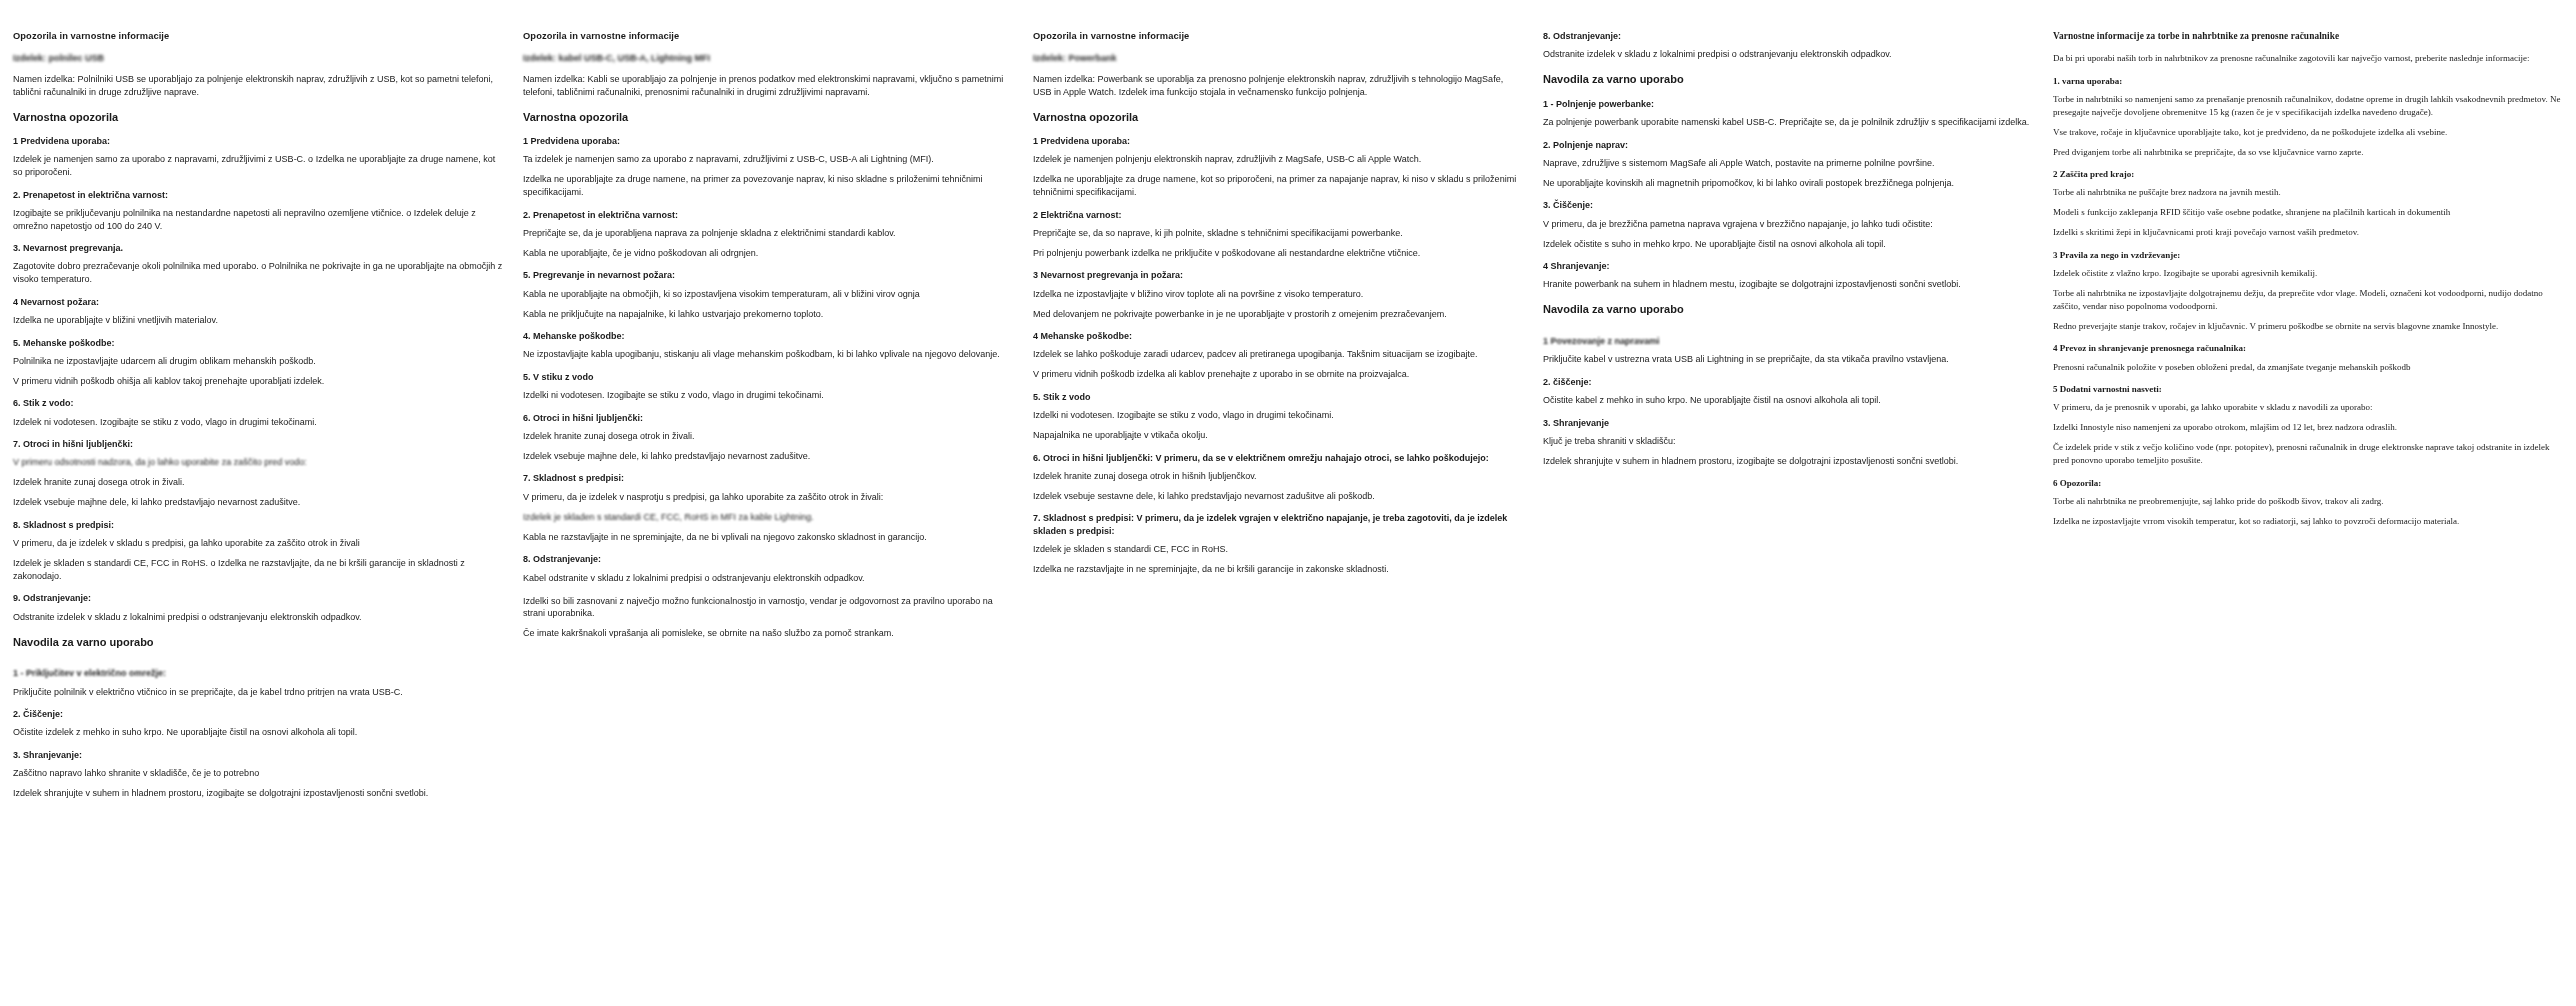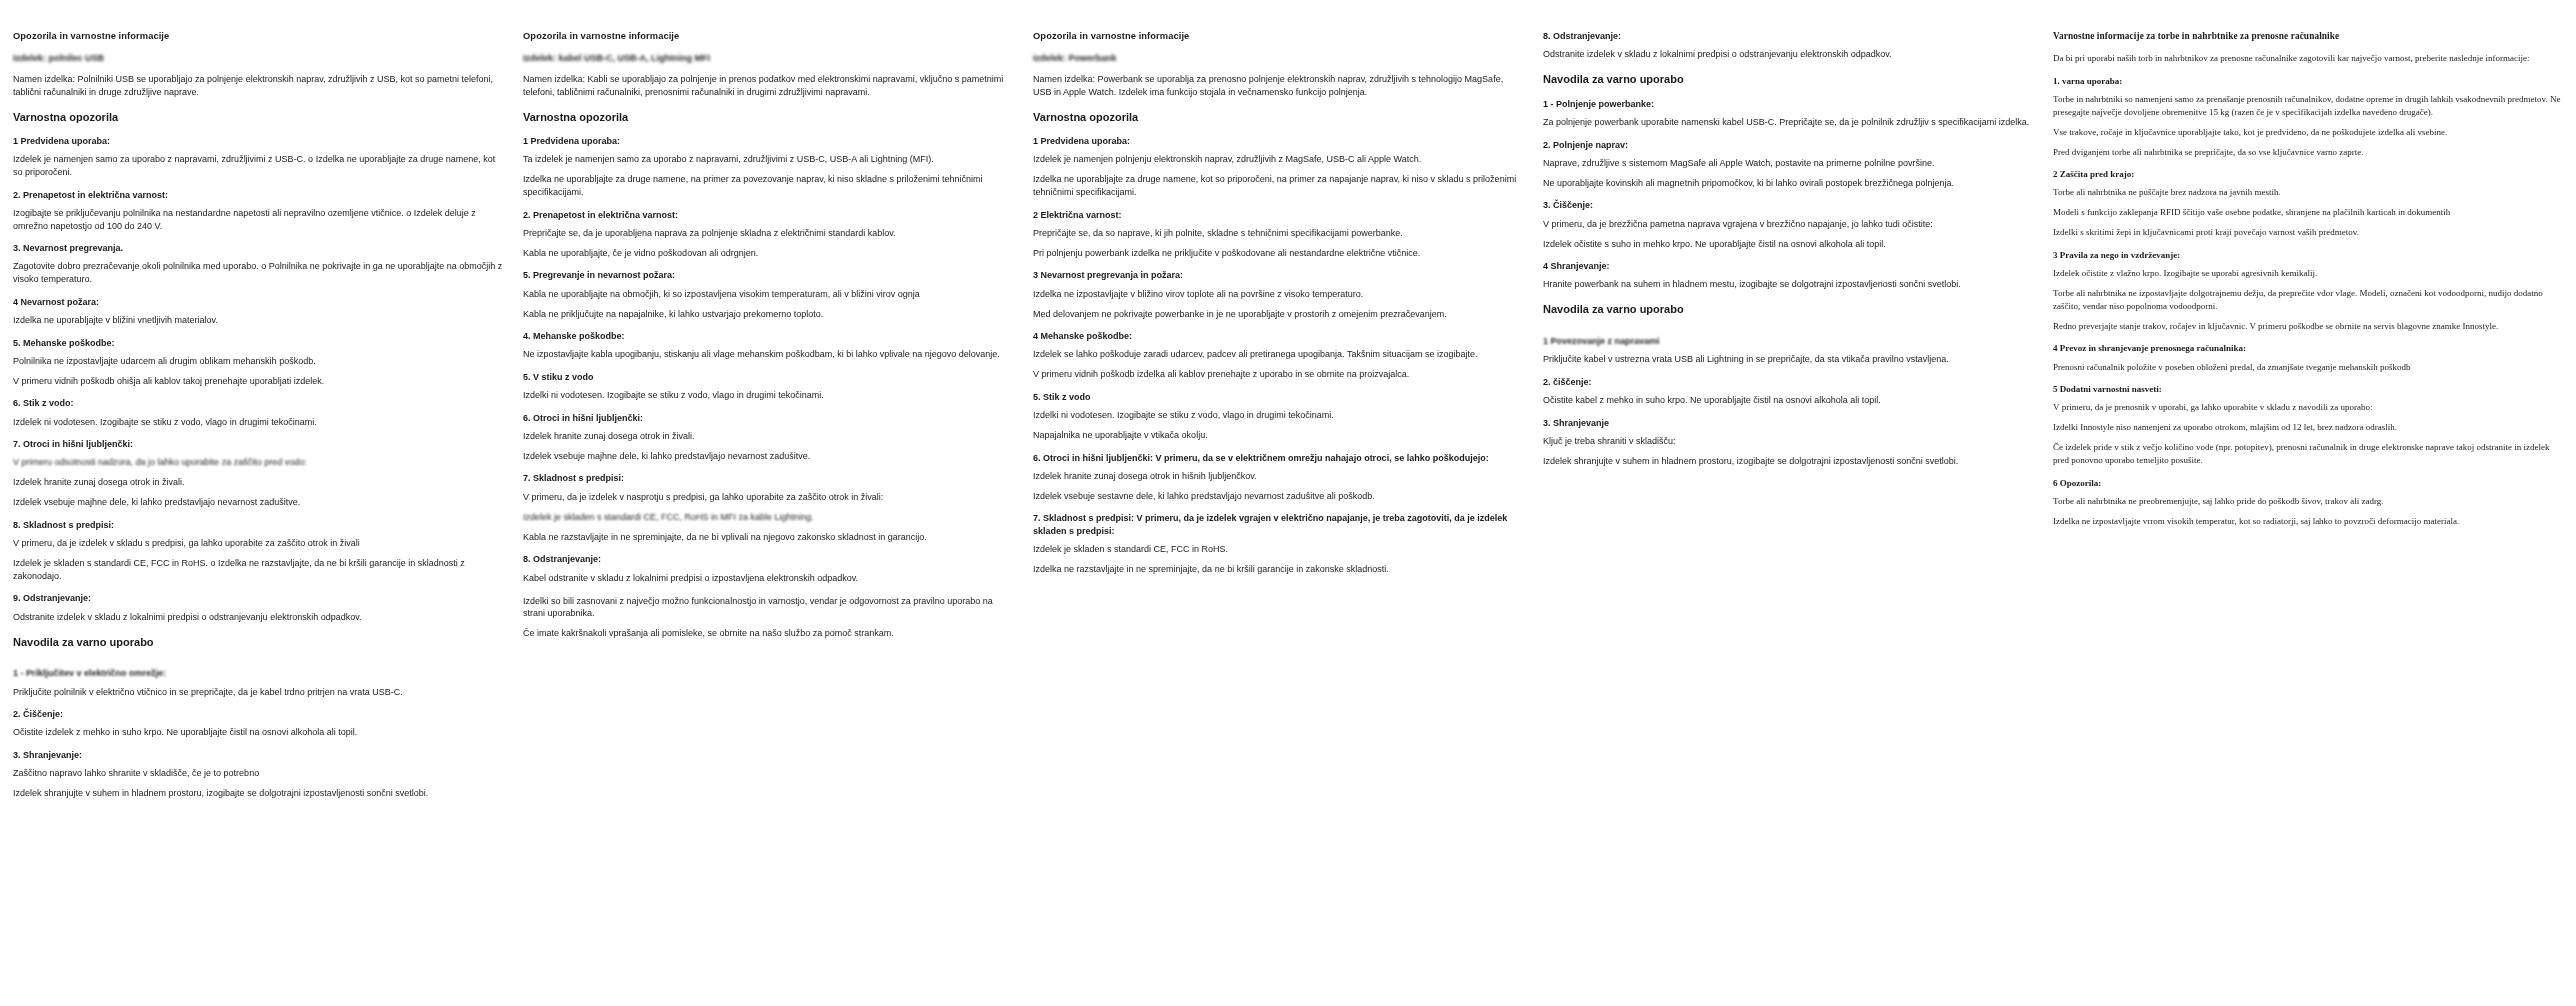--- a/index.html
+++ b/index.html
@@ -152,21 +152,21 @@
     <h3 class="sub">6. Otroci in hišni ljubljenčki:</h3>
     <p class="body">Izdelek hranite zunaj dosega otrok in živali.</p>
     <p class="body">Izdelek vsebuje majhne dele, ki lahko predstavljajo nevarnost zadušitve.</p>
 
     <h3 class="sub">7. Skladnost s predpisi:</h3>
     <p class="body">V primeru, da je izdelek v nasprotju s predpisi, ga lahko uporabite za zaščito otrok in živali:</p>
     <p class="body blurred-soft">Izdelek je skladen s standardi CE, FCC, RoHS in MFI za kable Lightning.</p>
     <p class="body">Kabla ne razstavljajte in ne spreminjajte, da ne bi vplivali na njegovo zakonsko skladnost in garancijo.</p>
 
     <h3 class="sub">8. Odstranjevanje:</h3>
-    <p class="body">Kabel odstranite v skladu z lokalnimi predpisi o izpostavljena elektronskih odpadkov.</p>
+    <p class="body">Kabel odstranite v skladu z lokalnimi predpisi o odstranjevanju elektronskih odpadkov.</p>
 
     <div class="spacer-sm"></div>
     <p class="body">Izdelki so bili zasnovani z največjo možno funkcionalnostjo in varnostjo, vendar je odgovornost za pravilno uporabo na strani uporabnika.</p>
     <p class="body">Če imate kakršnakoli vprašanja ali pomisleke, se obrnite na našo službo za pomoč strankam.</p>
   </div>
 
   <div class="column">
     <div class="doc-title">Opozorila in varnostne informacije</div>
     <p class="lead"><span class="lead-label blurred">Izdelek: Powerbank</span></p>
     <p class="body">Namen izdelka: Powerbank se uporablja za prenosno polnjenje elektronskih naprav, združljivih s tehnologijo MagSafe, USB in Apple Watch. Izdelek ima funkcijo stojala in večnamensko funkcijo polnjenja.</p>

